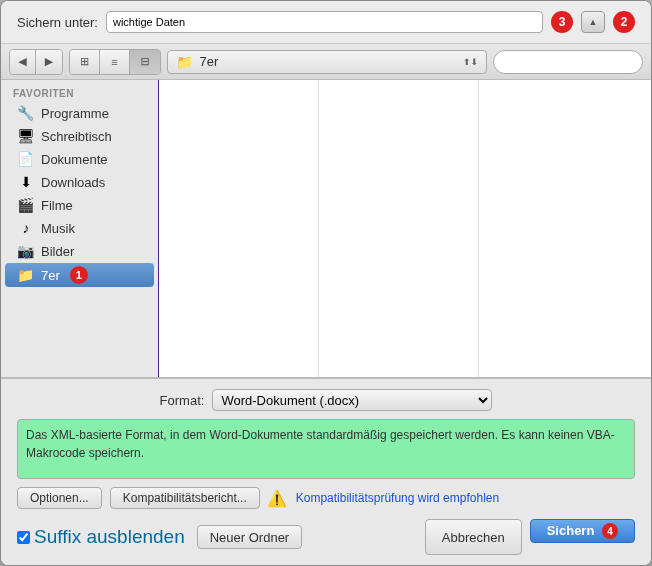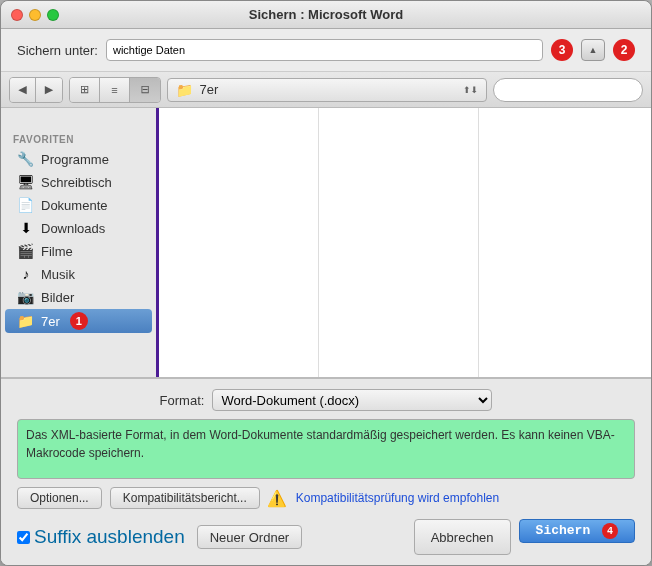--- a/index.html
+++ b/index.html
@@ -200,23 +200,23 @@
     .main-area {
       flex: 1;
       display: flex;
       overflow: hidden;
       background: white;
     }
     
     .sidebar {
       width: 158px;
       background: #e8e8e8;
-      border-right: 3px solid #4c1d95;
+      border-right: 1px solid #4c1d95;
       overflow-y: auto;
-      padding: 22px 0;
+      padding: 4px 0;
     }
     .sidebar-section-label {
       font-size: 10px;
       font-weight: bold;
       color: #888;
       padding: 4px 12px 2px 12px;
       text-transform: uppercase;
       letter-spacing: 0.5px;
     }
     .sidebar-item {
@@ -348,36 +348,27 @@
     .save-btn {
       height: 24px;
       padding: 0 16px;
       background: linear-gradient(to bottom, #6aabec, #3a7fd5);
       border: 1px solid #2a6cbf;
       border-radius: 4px;
       font-size: 13px;
       cursor: pointer;
       color: white;
       font-weight: bold;
-      font-family: Liberation Mono, monospace;
     }
   </style>
 </head>
 <body>
 
 <div class="window">
 
-  <div class="titlebar">
-    <div class="traffic-lights">
-      <div class="traffic-light tl-close"></div>
-      <div class="traffic-light tl-min"></div>
-      <div class="traffic-light tl-max"></div>
-    </div>
-    <span class="titlebar-title">Sichern : Microsoft Word</span>
-  </div>
 
   <div class="saveas-row">
     <span class="saveas-label">Sichern unter:</span>
     <input class="saveas-input" type="text" value="wichtige Daten" style="">
     <div class="circle-badge">3</div>
     <div class="expand-btn">▲</div>
     <div class="circle-badge">2</div>
   </div>
 
   <div class="toolbar">

